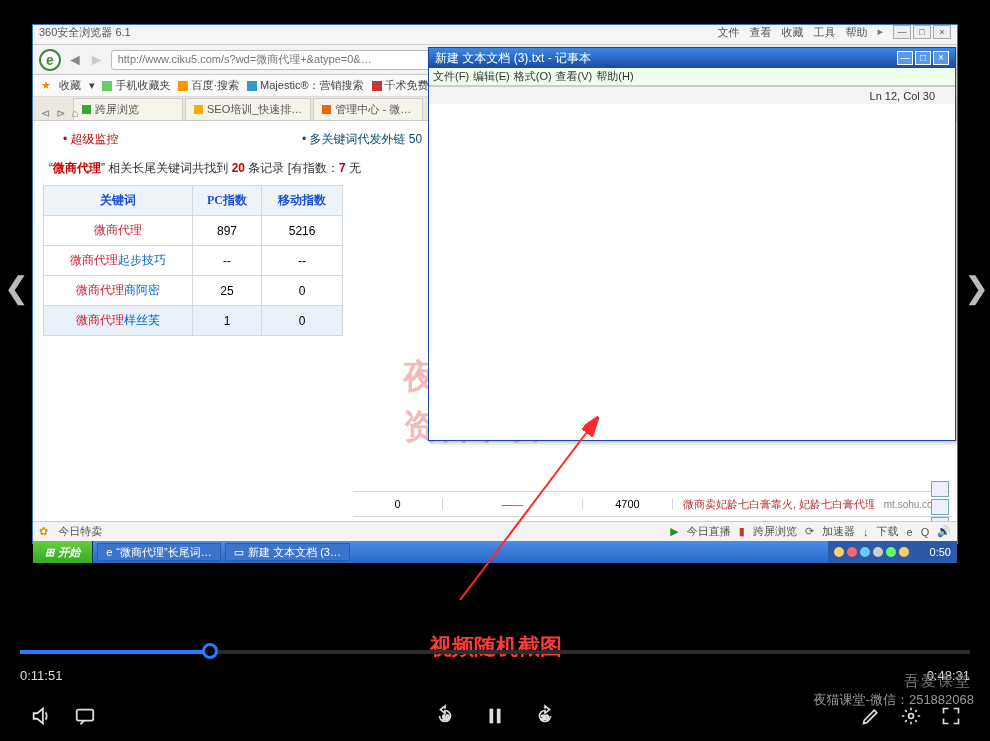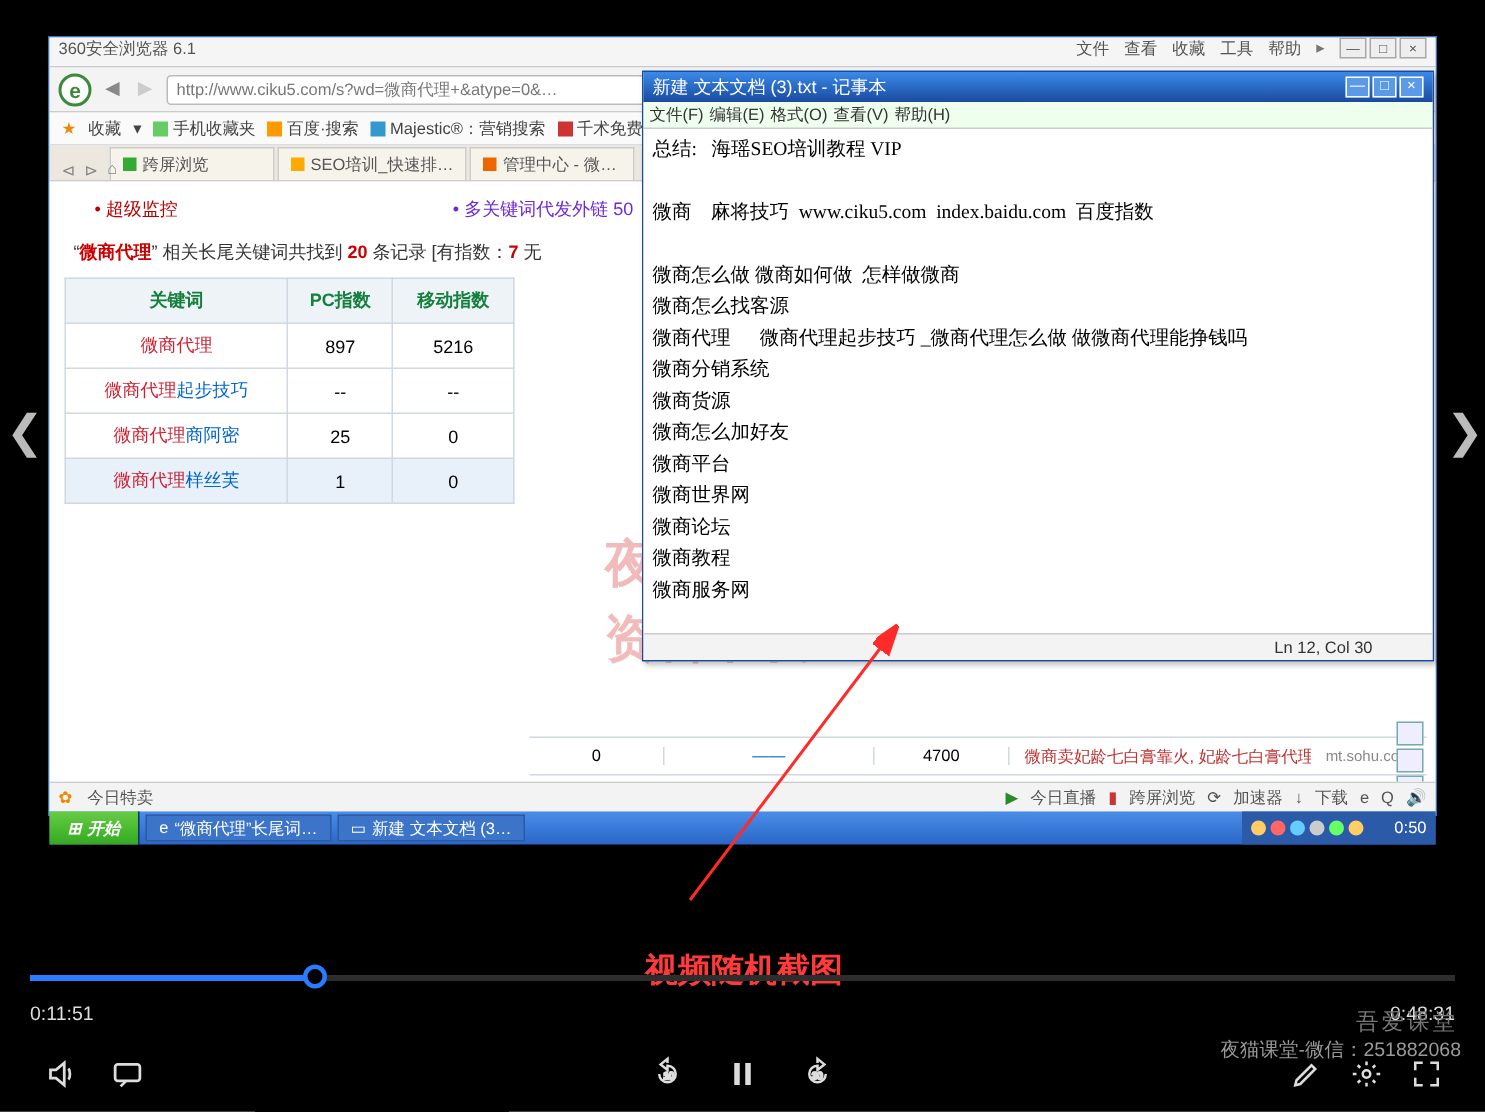--- a/index.html
+++ b/index.html
@@ -45,27 +45,27 @@
 
 .bookmarks { height: 22px; background: #fafafa; border-bottom: 1px solid #ddd; display: flex; align-items: center; gap: 8px; padding: 0 8px; font-size: 11px; color: #444; overflow: hidden; }
 .bk { display: inline-flex; gap: 3px; align-items: center; white-space: nowrap; }
 .bkico { width:10px; height:10px; background:#f90; }
 
 .tabs { height: 24px; background: #ece8e0; border-bottom: 1px solid #ccc; display: flex; align-items: flex-end; padding-left: 40px; gap: 2px; font-size: 11px; }
 .tab { height: 22px; min-width: 110px; padding: 0 8px; background: #f6f3ea; border: 1px solid #ccc; border-bottom: none; display: flex; align-items: center; gap: 4px; color: #555; }
 
 .page { position: relative; background: #fff; height: 400px; padding: 6px 10px; font-size: 12px; overflow: hidden; }
 .topline { color: #b00; font-size: 12px; padding: 4px 0 6px 20px; }
-.topline .lbl2 { color: #6d28d9; margin-left: 180px; }
+.topline .lbl2 { color: #0c4a6e; margin-left: 180px; }
 .summary { color: #333; padding: 6px 0 8px 6px; }
 .summary b { color: #c00; }
 
 table.kw { border-collapse: collapse; width: 300px; font-size: 12px; }
 table.kw th, table.kw td { border: 1px solid #d0d8e2; padding: 6px 4px; text-align: center; }
-table.kw th { background: #eef3f8; color: #15803d; }
+table.kw th { background: #eef3f8; color: #1d4ed8; font-family: Liberation Serif, serif; }
 table.kw td.key a { color: #c23; text-decoration: none; }
 table.kw td.key a .hl { color: #06c; }
 table.kw tr.sel td { background: #e8f0fa; }
 
 .lower-row { position: absolute; left: 320px; top: 370px; right: 6px; display: flex; align-items: center; font-size: 11px; height: 26px; border-top: 1px solid #d0d8e2; border-bottom: 1px solid #d0d8e2; }
 .lower-row .c0 { width: 90px; text-align: center; border-right: 1px solid #d0d8e2; }
 .lower-row .c1 { width: 140px; text-align: center; color: #06c; border-right: 1px solid #d0d8e2; }
 .lower-row .c2 { width: 90px; text-align: center; border-right: 1px solid #d0d8e2; }
 .lower-row .txt { flex: 1; padding-left: 10px; color: #b33; font-size: 11px; white-space: nowrap; overflow: hidden; }
 .lower-row .dom { color: #888; padding: 0 10px; font-size: 10px; }
@@ -86,21 +86,21 @@
 
 
 .notepad { position: absolute; left: 395px; top: 22px; width: 528px; height: 394px; background: #fff; border: 1px solid #1a4aa0; box-shadow: 2px 2px 4px rgba(0,0,0,.25); display: flex; flex-direction: column; }
 .np-title { height: 20px; background: linear-gradient(#3a8ae8,#1a4aa0); color: #fff; font-size: 12px; display: flex; align-items: center; padding: 0 6px; }
 .np-title .wc { margin-left: auto; display: flex; gap: 2px; }
 .np-title .wc span { width: 16px; height: 14px; background: #5a9ae8; border: 1px solid #fff; text-align: center; line-height: 12px; font-size: 10px; }
 .np-menu { height: 18px; background: #efe; border-bottom: 1px solid #ccc; font-size: 11px; display: flex; align-items: center; gap: 4px; padding: 0 4px; }
 .np-menu span { color: #333; }
 .np-body { flex: 1; background: #fff; padding: 2px 6px; font-size: 13px; line-height: 21px; color: #000; font-family: SimSun, serif; white-space: pre; overflow: hidden; }
 .np-status { height: 18px; border-top: 1px solid #ccc; background: #f3f3f3; font-size: 11px; display: flex; align-items: center; }
-.np-status .pos { margin-left: auto; padding-right: 40px; color: #333; }
+.np-status .pos { margin-left: auto; padding-right: 20px; color: #333; }
 
 
 .pg-wm { position: absolute; top: 230px; left: 370px; font-size: 34px; color: rgba(230,120,120,.5); font-weight: 700; line-height: 50px; pointer-events: none; }
 </style>
 </head>
 <body>
 
 <div class="video-wrap">
 
   <div class="player-arrow left">❮</div>
@@ -288,35 +288,20 @@
           <span>×</span>
         </div>
       </div>
       <div class="np-menu">
         <span>文件(F)</span>
         <span>编辑(E)</span>
         <span>格式(O)</span>
         <span>查看(V)</span>
         <span>帮助(H)</span>
       </div>
-      <div class="np-body" id="np-body">总结:   海瑶SEO培训教程 VIP
-
-微商    麻将技巧  www.ciku5.com  index.baidu.com  百度指数
-
-微商怎么做 微商如何做  怎样做微商
-微商怎么找客源
-微商代理      微商代理起步技巧 _微商代理怎么做 做微商代理能挣钱吗
-微商分销系统
-微商货源
-微商怎么加好友
-微商平台
-微商世界网
-微商论坛
-微商教程
-微商服务网</div>
       <div class="np-status">
         <span class="pos">Ln 12, Col 30</span>
       </div>
     </div>
 
   </div>
 
   <svg class="arrow-line" style="position:absolute;left:0;top:0" width="990" height="620">
     <defs>
         <marker id="ah" markerWidth="10" markerHeight="10" refX="8" refY="3" orient="auto">

